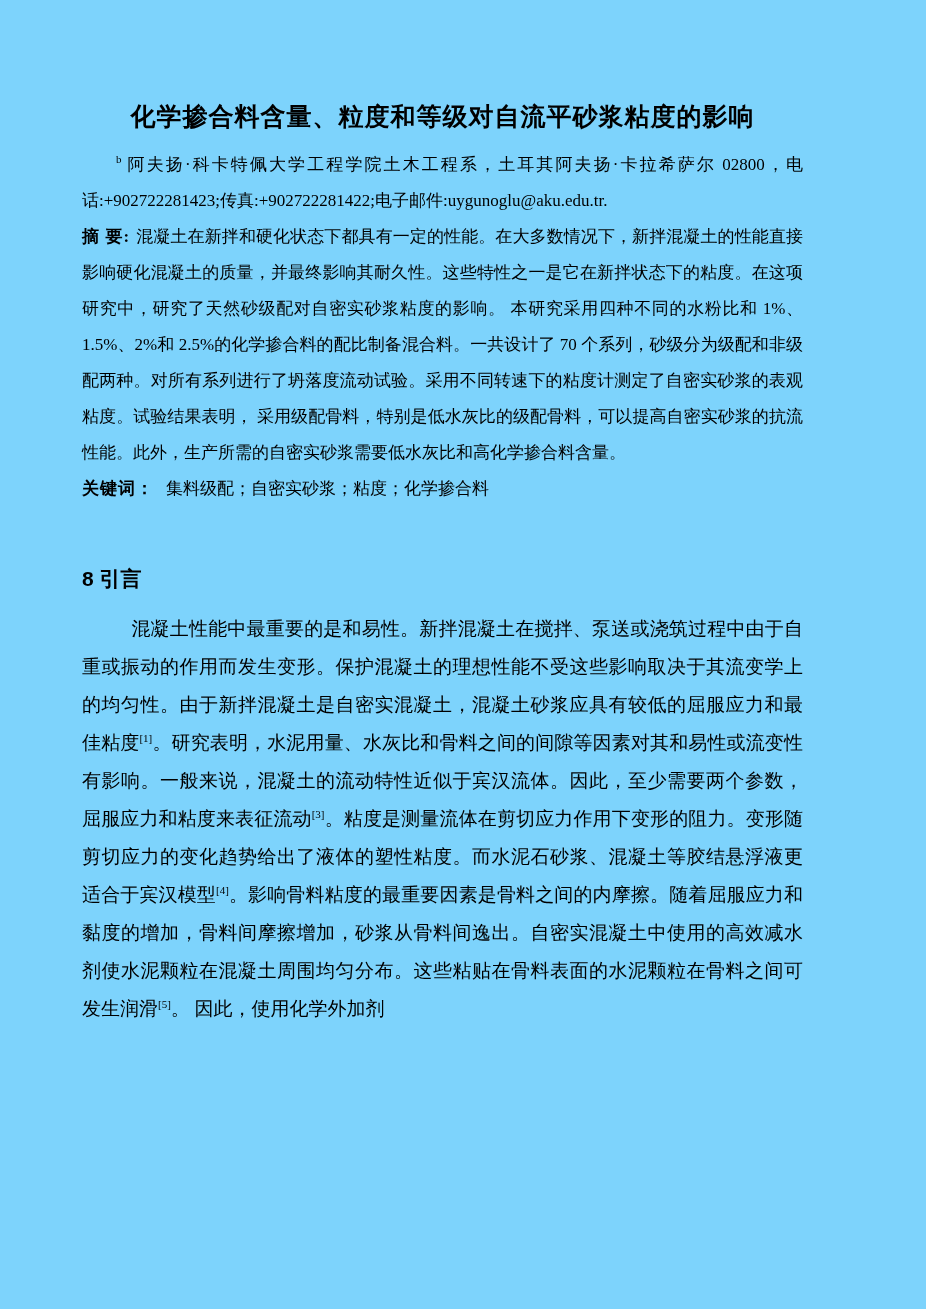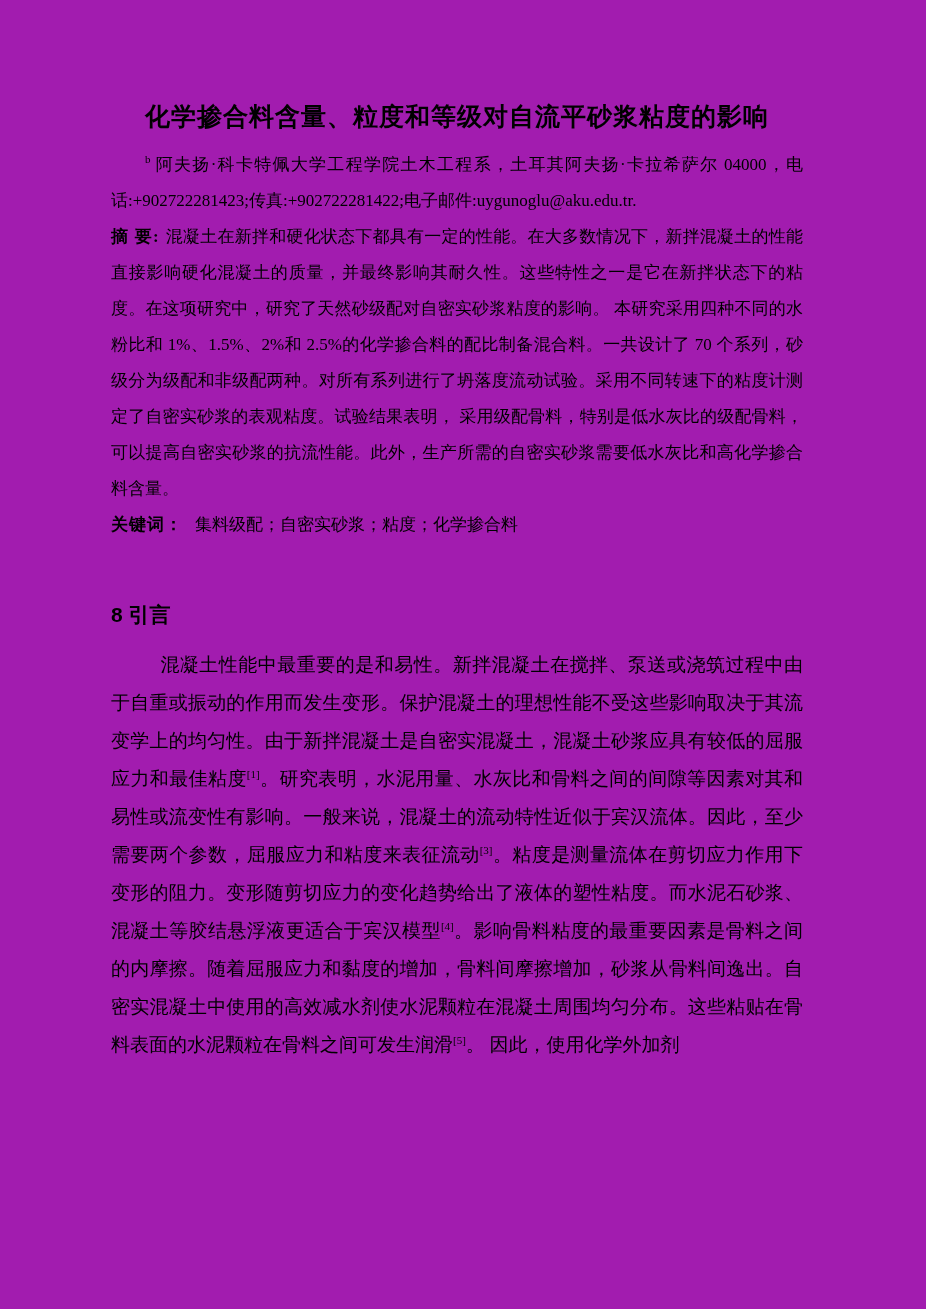--- a/index.html
+++ b/index.html
@@ -5,24 +5,24 @@
   html, body {
     margin: 0;
     padding: 0;
     background: #ffffff;
   }
   .page {
     position: relative;
     width: 926px;
     height: 1309px;
     margin: 0;
-    background: #a21caf;
+    background: #7dd3fc;
     color: #000000;
     box-sizing: border-box;
-    padding: 100px 123px 0 111px;
+    padding: 100px 123px 0 82px;
     overflow: hidden;
     font-family: "Liberation Serif", serif;
   }
   .title {
     margin: 0;
     font-family: "Liberation Sans", sans-serif;
     font-size: 25px;
     font-weight: bold;
     line-height: 33px;
     text-align: center;
@@ -82,21 +82,21 @@
 </style>
 </head>
 <body>
 
 <div class="page">
 
   <h1 class="title">化学掺合料含量、粒度和等级对自流平砂浆粘度的影响</h1>
 
 
   <div class="aff-block">
-    <p class="body-sm aff"><sup>b</sup><span>阿夫扬·科卡特佩大学工程学院土木工程系，土耳其阿夫扬·卡拉希萨尔 04000，电话:+902722281423;传真:+902722281422;电子邮件:uygunoglu@aku.edu.tr.</span></p>
+    <p class="body-sm aff"><sup>b</sup><span>阿夫扬·科卡特佩大学工程学院土木工程系，土耳其阿夫扬·卡拉希萨尔 02800，电话:+902722281423;传真:+902722281422;电子邮件:uygunoglu@aku.edu.tr.</span></p>
   </div>
 
   <p class="body-sm abstract"><b>摘 要:</b><span class="abs-text">混凝土在新拌和硬化状态下都具有一定的性能。在大多数情况下，新拌混凝土的性能直接影响硬化混凝土的质量，并最终影响其耐久性。这些特性之一是它在新拌状态下的粘度。在这项研究中，研究了天然砂级配对自密实砂浆粘度的影响。 本研究采用四种不同的水粉比和 1%、1.5%、2%和 2.5%的化学掺合料的配比制备混合料。一共设计了 70 个系列，砂级分为级配和非级配两种。对所有系列进行了坍落度流动试验。采用不同转速下的粘度计测定了自密实砂浆的表观粘度。试验结果表明， 采用级配骨料，特别是低水灰比的级配骨料，可以提高自密实砂浆的抗流性能。此外，生产所需的自密实砂浆需要低水灰比和高化学掺合料含量。</span></p>
 
   <p class="body-sm keywords"><b>关键词：</b><span class="kw-text">集料级配；自密实砂浆；粘度；化学掺合料</span></p>
 
   <h2 class="section-heading">8 引言</h2>
 
   <p class="body-lg">混凝土性能中最重要的是和易性。新拌混凝土在搅拌、泵送或浇筑过程中由于自重或振动的作用而发生变形。保护混凝土的理想性能不受这些影响取决于其流变学上的均匀性。由于新拌混凝土是自密实混凝土，混凝土砂浆应具有较低的屈服应力和最佳粘度<sup>[1]</sup>。研究表明，水泥用量、水灰比和骨料之间的间隙等因素对其和易性或流变性有影响。一般来说，混凝土的流动特性近似于宾汉流体。因此，至少需要两个参数，屈服应力和粘度来表征流动<sup>[3]</sup>。粘度是测量流体在剪切应力作用下变形的阻力。变形随剪切应力的变化趋势给出了液体的塑性粘度。而水泥石砂浆、混凝土等胶结悬浮液更适合于宾汉模型<sup>[4]</sup>。影响骨料粘度的最重要因素是骨料之间的内摩擦。随着屈服应力和黏度的增加，骨料间摩擦增加，砂浆从骨料间逸出。自密实混凝土中使用的高效减水剂使水泥颗粒在混凝土周围均匀分布。这些粘贴在骨料表面的水泥颗粒在骨料之间可发生润滑<sup>[5]</sup>。 因此，使用化学外加剂</p>
 

